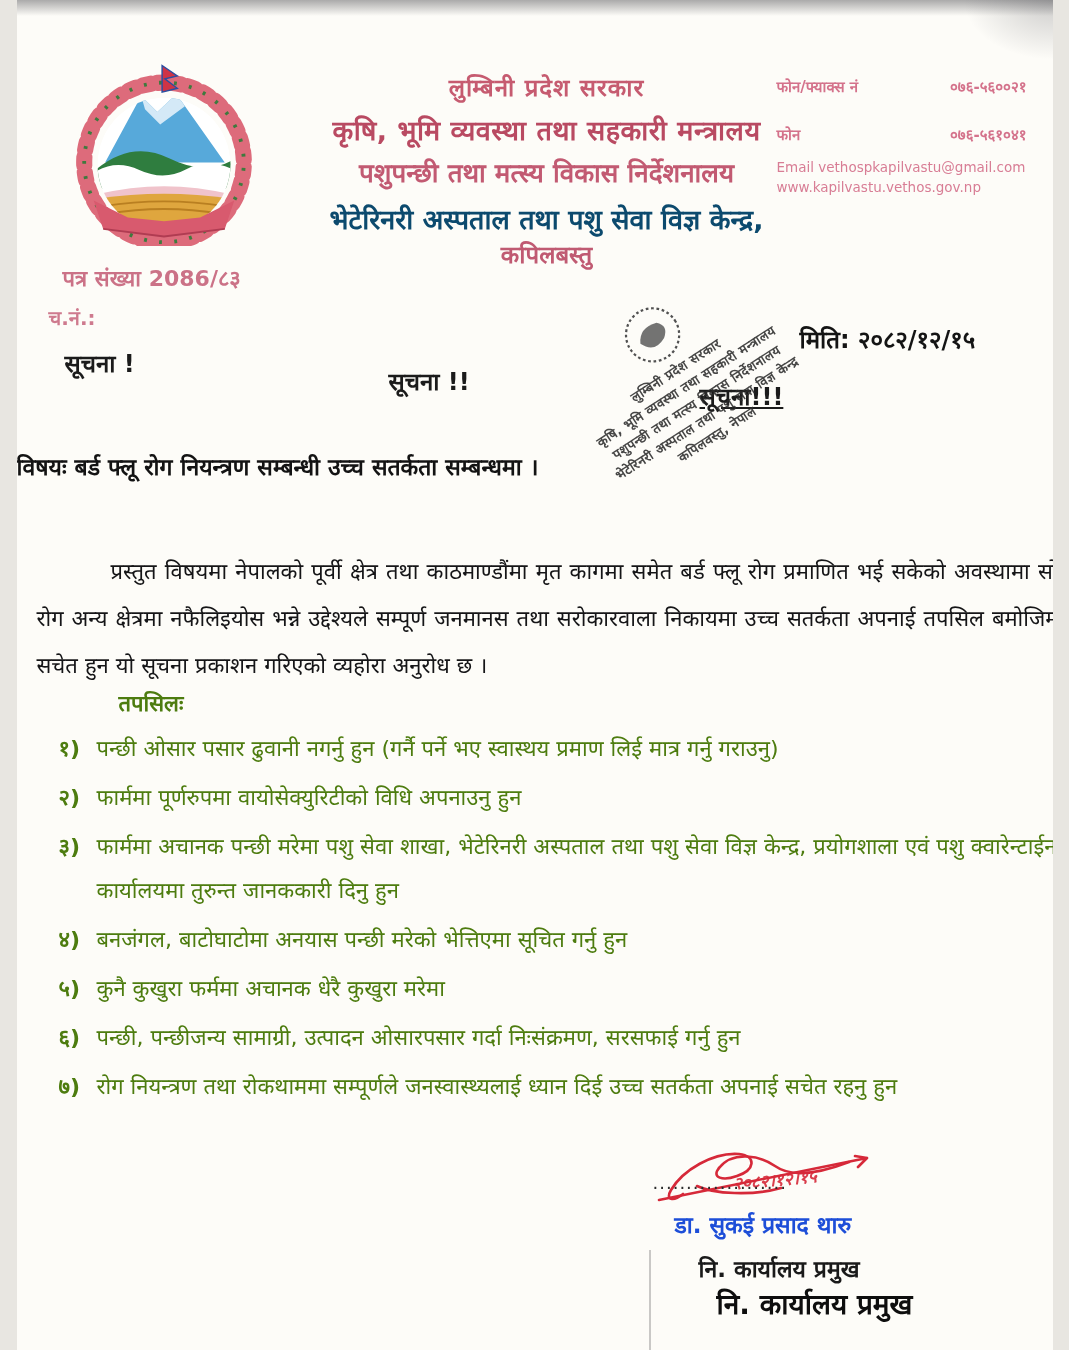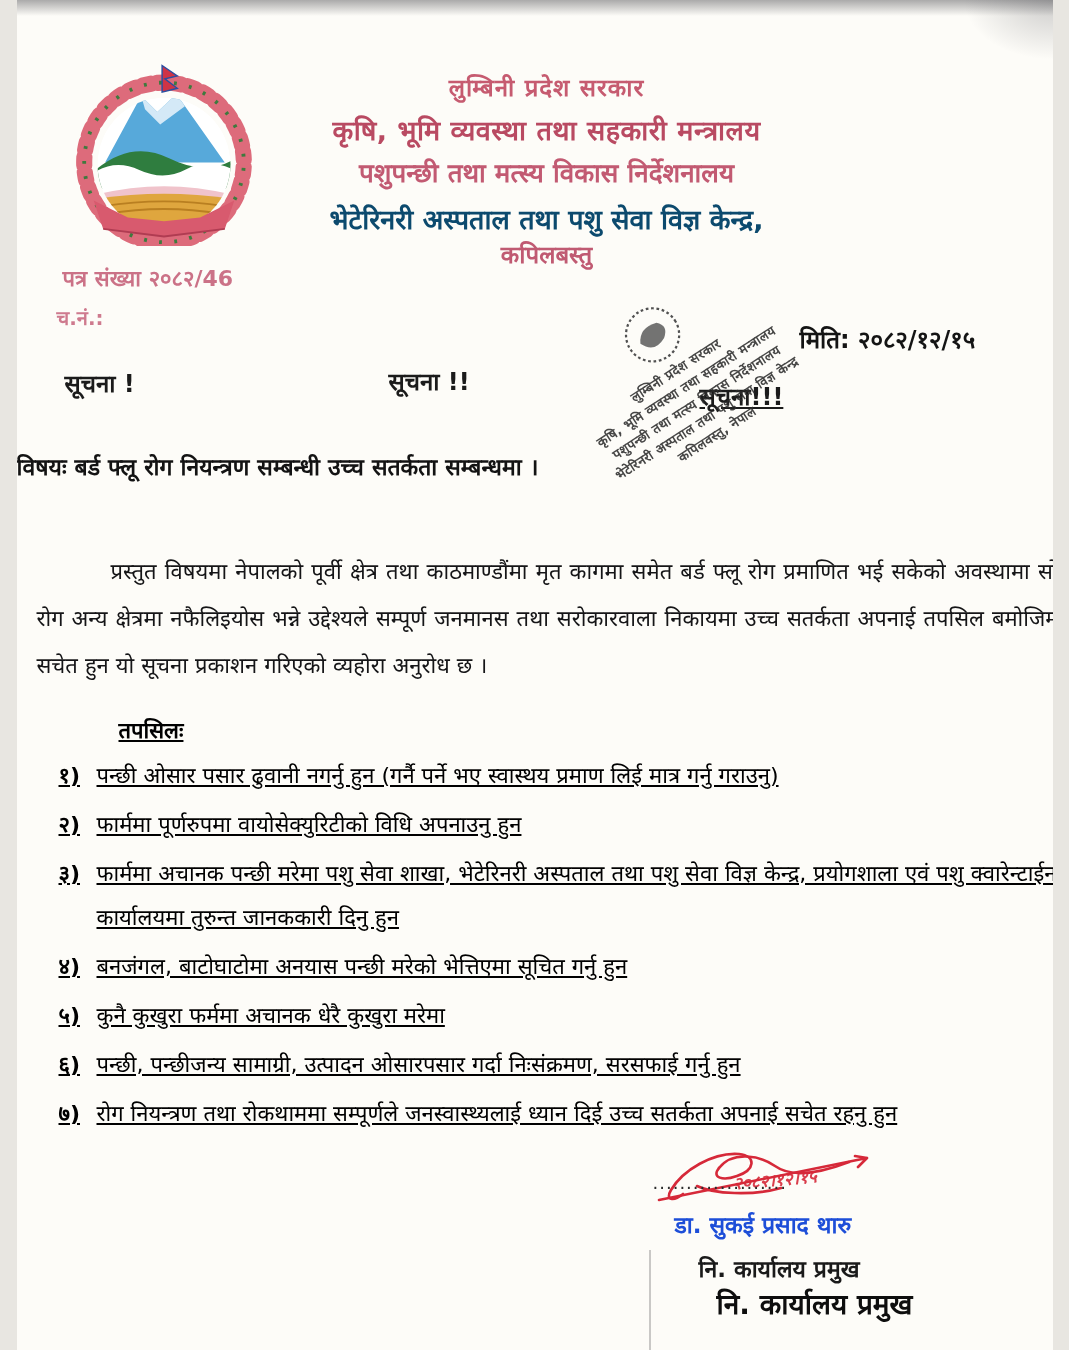--- a/index.html
+++ b/index.html
@@ -33,26 +33,26 @@
   .hdr-place{font-size:24px;color:#c05a72;font-weight:600;}
 
   .contact{position:absolute;right:26px;top:76px;width:250px;color:#d4728b;}
   .c-row{display:flex;justify-content:space-between;font-size:15px;font-weight:600;}
   .c-row.second{margin-top:28px;}
   .c-email{font-size:13.5px;margin-top:15px;color:#d87d95;}
   .c-web{font-size:13.5px;margin-top:4px;color:#d87d95;}
 
   
   .letter-no{position:absolute;left:46px;top:262px;font-size:22px;color:#c35a74;font-weight:600;opacity:.85;}
-  .ref-no{position:absolute;left:40px;top:304px;font-size:20px;color:#c35a74;font-weight:600;opacity:.8;}
+  .ref-no{position:absolute;left:32px;top:304px;font-size:20px;color:#c35a74;font-weight:600;opacity:.8;}
   .date{position:absolute;left:783px;top:322px;font-size:24px;color:#141414;font-weight:600;}
 
   
   .notice{position:absolute;font-size:24px;font-weight:700;color:#1b1b1b;}
-  .n1{left:48px;top:366px;}
+  .n1{left:48px;top:346px;}
   .n2{left:372px;top:364px;}
   .n3{left:683px;top:379px;text-decoration:underline;}
 
   
   .stamp{
     position:absolute;left:512px;top:296px;width:300px;
     transform:rotate(-33deg);
     color:#2d2d2d;text-align:center;opacity:.88;
     pointer-events:none;
   }
@@ -62,21 +62,21 @@
   
   .subject{position:absolute;left:0;top:450px;width:100%;
     font-size:23px;font-weight:700;color:#131313;}
 
   
   .para{
     position:absolute;left:20px;top:548px;width:1022px;
     font-size:22px;line-height:47px;text-align:justify;text-indent:74px;
     color:#151517;
   }
-  .tapsil{position:absolute;left:42px;top:714px;width:1000px;color:#000000;text-decoration:underline;}
+  .tapsil{position:absolute;left:42px;top:687px;width:1000px;color:#4d7c0f;}
   .tapsil-head{font-size:22px;font-weight:700;margin-left:60px;margin-bottom:10px;}
   .item{display:flex;margin-top:5px;font-size:22px;line-height:44px;}
   .item .num{width:38px;flex:0 0 38px;font-weight:600;}
   .item .txt{flex:1;}
 
   
   .sig-svg{position:absolute;left:636px;top:1142px;width:250px;height:70px;}
   .sig-date{
     position:absolute;left:716px;top:1168px;font-size:17px;color:#d62939;
     transform:rotate(-5deg);font-style:italic;font-weight:600;opacity:.9;
@@ -125,22 +125,34 @@
   </div>
 
   <div class="hdr">
     <div class="hdr-gov">लुम्बिनी प्रदेश सरकार</div>
     <div class="hdr-min">कृषि, भूमि व्यवस्था तथा सहकारी मन्त्रालय</div>
     <div class="hdr-dir">पशुपन्छी तथा मत्स्य विकास निर्देशनालय</div>
     <div class="hdr-off">भेटेरिनरी अस्पताल तथा पशु सेवा विज्ञ केन्द्र,</div>
     <div class="hdr-place">कपिलबस्तु</div>
   </div>
 
-
-  <div class="letter-no">पत्र संख्या २०८२/46</div>
+  <div class="contact">
+    <div class="c-row">
+      <span>फोन/फ्याक्स नं</span>
+      <span>०७६-५६००२१</span>
+    </div>
+    <div class="c-row second">
+      <span>फोन</span>
+      <span>०७६-५६१०४१</span>
+    </div>
+    <div class="c-email">Email  vethospkapilvastu@gmail.com</div>
+    <div class="c-web">www.kapilvastu.vethos.gov.np</div>
+  </div>
+
+  <div class="letter-no">पत्र संख्या 2086/८३</div>
   <div class="ref-no">च.नं.:</div>
   <div class="date">मिति: २०८२/१२/१५</div>
 
   <div class="notice n1">सूचना !</div>
   <div class="notice n2">सूचना !!</div>
   <div class="notice n3">सूचना!!!</div>
 
   <div class="stamp">
     <div class="stamp-emblem">
       <svg viewBox="0 0 70 70" width="62" height="62">

